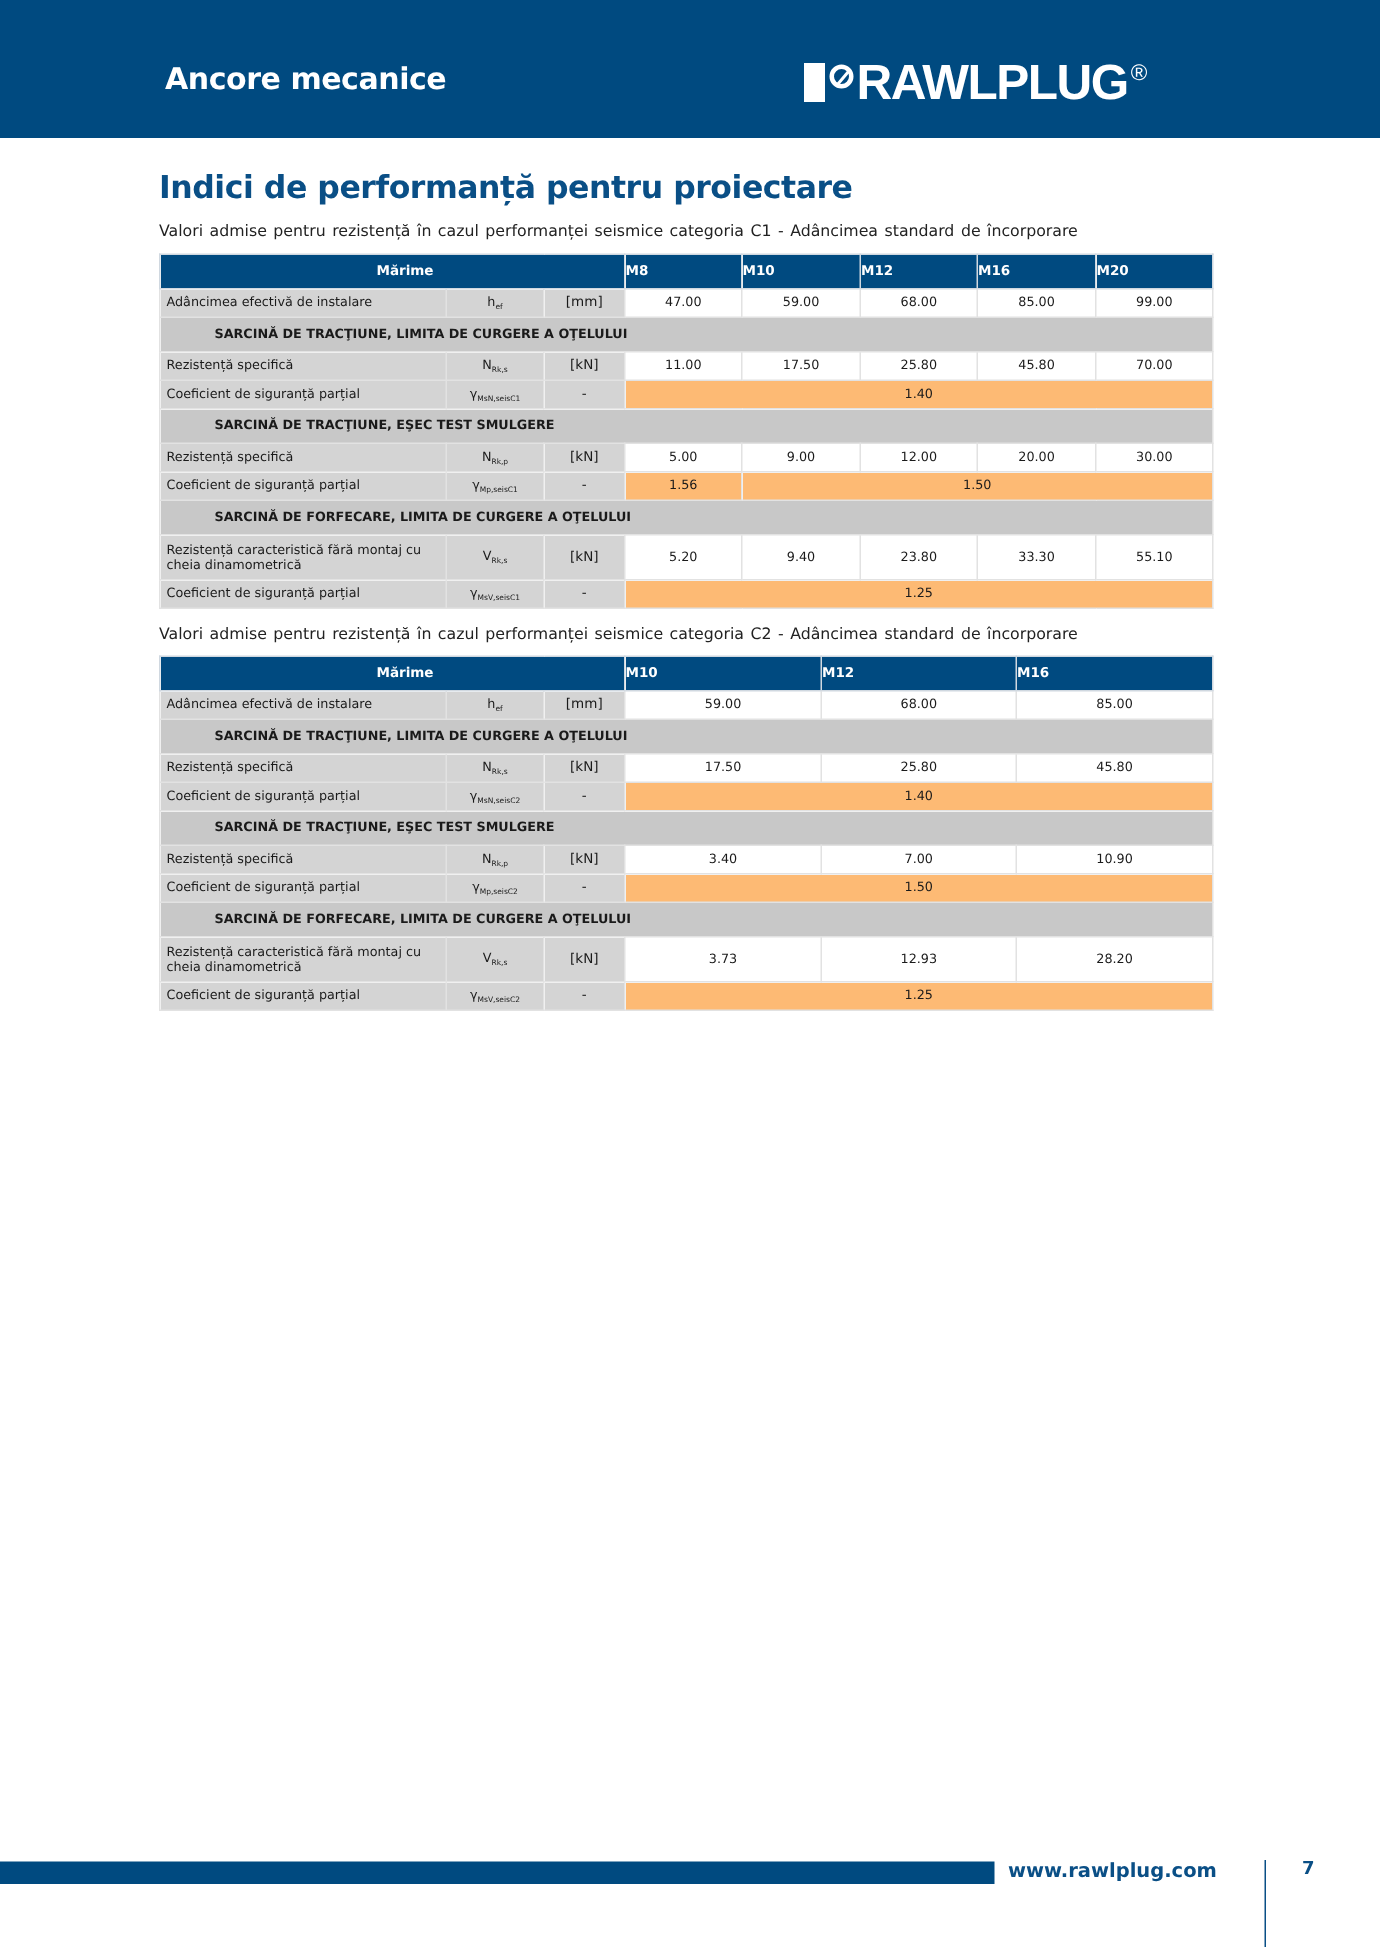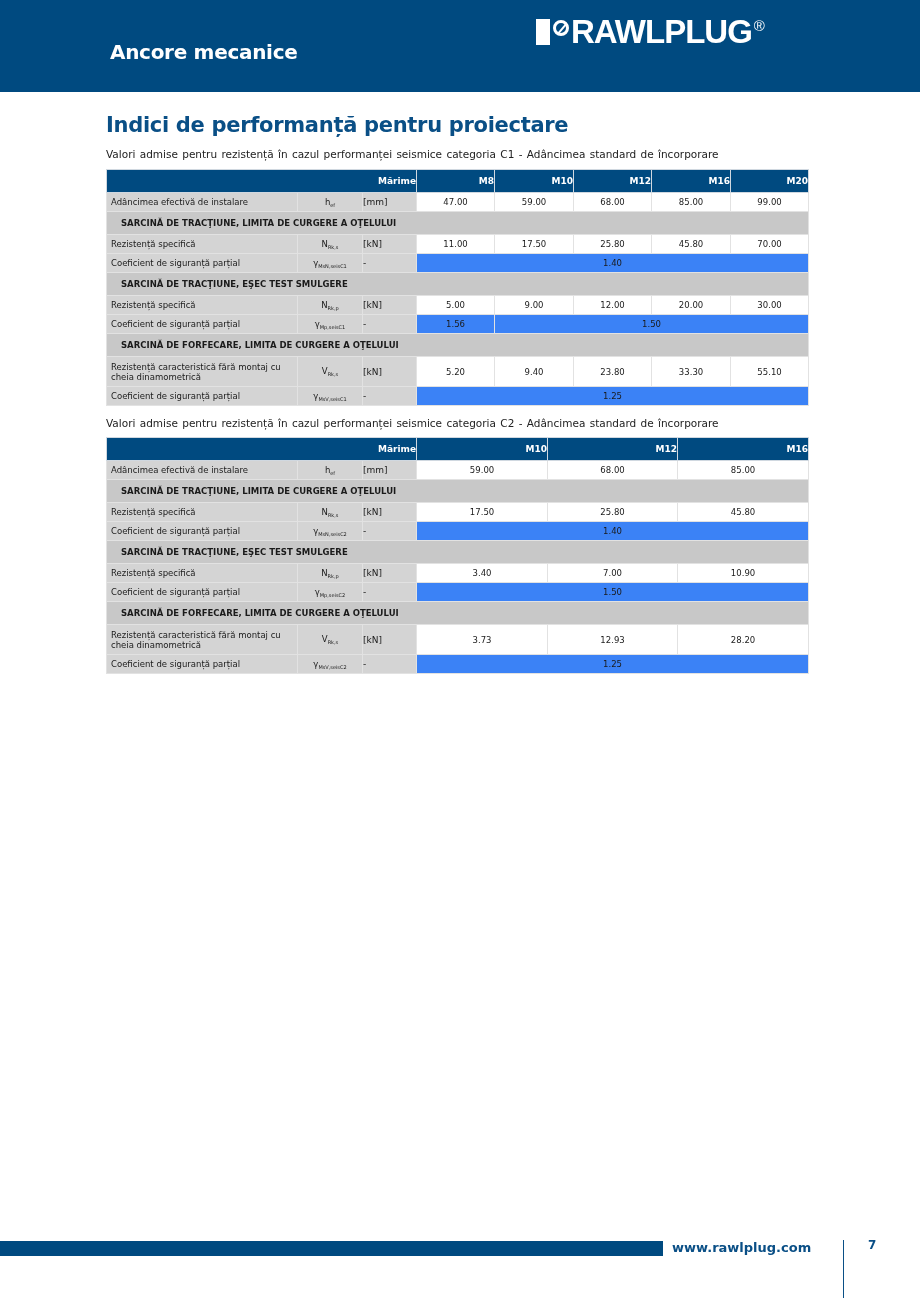--- a/index.html
+++ b/index.html
@@ -1,39 +1,39 @@
 <!DOCTYPE html>
 <html><head>
 <meta charset="utf-8">
 <style>
   html, body { margin:0; padding:0; }
   body { width:920px; height:1301px; background:#ffffff; position:relative; overflow:hidden;
          font-family:"DejaVu Sans", sans-serif; color:#1a1a1a; }
   .topbar { position:absolute; left:0; top:0; width:920px; height:92px; background:#004a80; }
   .topbar .section-title { position:absolute; left:110px; top:40px; color:#fff; font-size:20px; font-weight:bold; letter-spacing:-0.3px; }
-  .logo { position:absolute; left:536px; top:16px; height:32px; display:flex; align-items:center; color:#fff; }
+  .logo { position:absolute; left:536px; top:39px; height:32px; display:flex; align-items:center; color:#fff; }
   .logo .mark { width:14px; height:26px; background:#fff; margin-right:3px; }
   .logo .ring { width:16px; height:16px; border:3px solid #fff; border-radius:50%; box-sizing:border-box; position:relative; margin-right:2px; margin-top:-8px; }
   .logo .ring::after { content:""; position:absolute; left:5px; top:-1px; width:2px; height:14px; background:#fff; transform:rotate(40deg); }
   .logo .word { font-family:"Liberation Sans", sans-serif; font-weight:bold; font-size:33px; letter-spacing:-1px; line-height:32px; }
   .logo .reg { font-family:"Liberation Sans", sans-serif; font-size:15px; margin-left:2px; margin-top:-14px; }
 
   .page-title { position:absolute; left:106px; top:113px; font-size:21px; font-weight:bold; color:#0a4f86; letter-spacing:-0.3px; margin:0; }
   .caption { position:absolute; left:106px; font-size:10.5px; color:#222; white-space:nowrap; word-spacing:1px;text-align:right; }
 
   .tbl { position:absolute; left:106px; width:702px; border-collapse:collapse; table-layout:fixed; font-size:8.5px; }
   .tbl td, .tbl th { padding:0; border:1px solid #e2e2e2; overflow:hidden; }
-  .tbl th { background:#004a80; color:#fff; font-weight:bold; height:22px; text-align:right; font-size:9px; border-color:#d0d8e0; }
-  .tbl th.first { text-align:right; padding-left:17px; }
+  .tbl th { background:#004a80; color:#fff; font-weight:bold; height:22px; text-align:left; font-size:9px; border-color:#d0d8e0; }
+  .tbl th.first { text-align:center; padding-left:17px; }
   .tbl td.lbl { background:#d4d4d4; text-align:left; padding-left:4px; line-height:10px; }
   .tbl td.sym { background:#d4d4d4; text-align:center; }
-  .tbl td.unit { background:#d4d4d4; font-size:9px; }
+  .tbl td.unit { background:#d4d4d4; text-align:center; font-size:9px; }
   .tbl td.val { background:#fff; text-align:center; }
-  .tbl td.merge { background:#3b82f6; text-align:center; }
-  .tbl td.sect { background:#c8c8c8; font-weight:bold; font-size:8.5px; padding-left:14px; text-align:left; height:22px; }
+  .tbl td.merge { background:#fdba74; text-align:center; }
+  .tbl td.sect { background:#c8c8c8; font-weight:bold; font-size:8.5px; padding-left:36px; text-align:left; height:22px; }
   .tbl tr.r19 td { height:18px; }
   .tbl tr.r30 td { height:29px; }
   .sub { font-size:5px; vertical-align:-2px; }
 
   .footer-bar { position:absolute; left:0; top:1241px; width:663px; height:15px; background:#004a80; }
   .footer-url { position:absolute; left:672px; top:1240px; font-size:13px; font-weight:bold; color:#0a4f86; }
   .footer-div { position:absolute; left:843px; top:1240px; width:1px; height:58px; background:#0a4f86; }
   .page-num { position:absolute; left:868px; top:1238px; font-size:12px; font-weight:bold; color:#0a4f86; }
 </style>
 </head>

